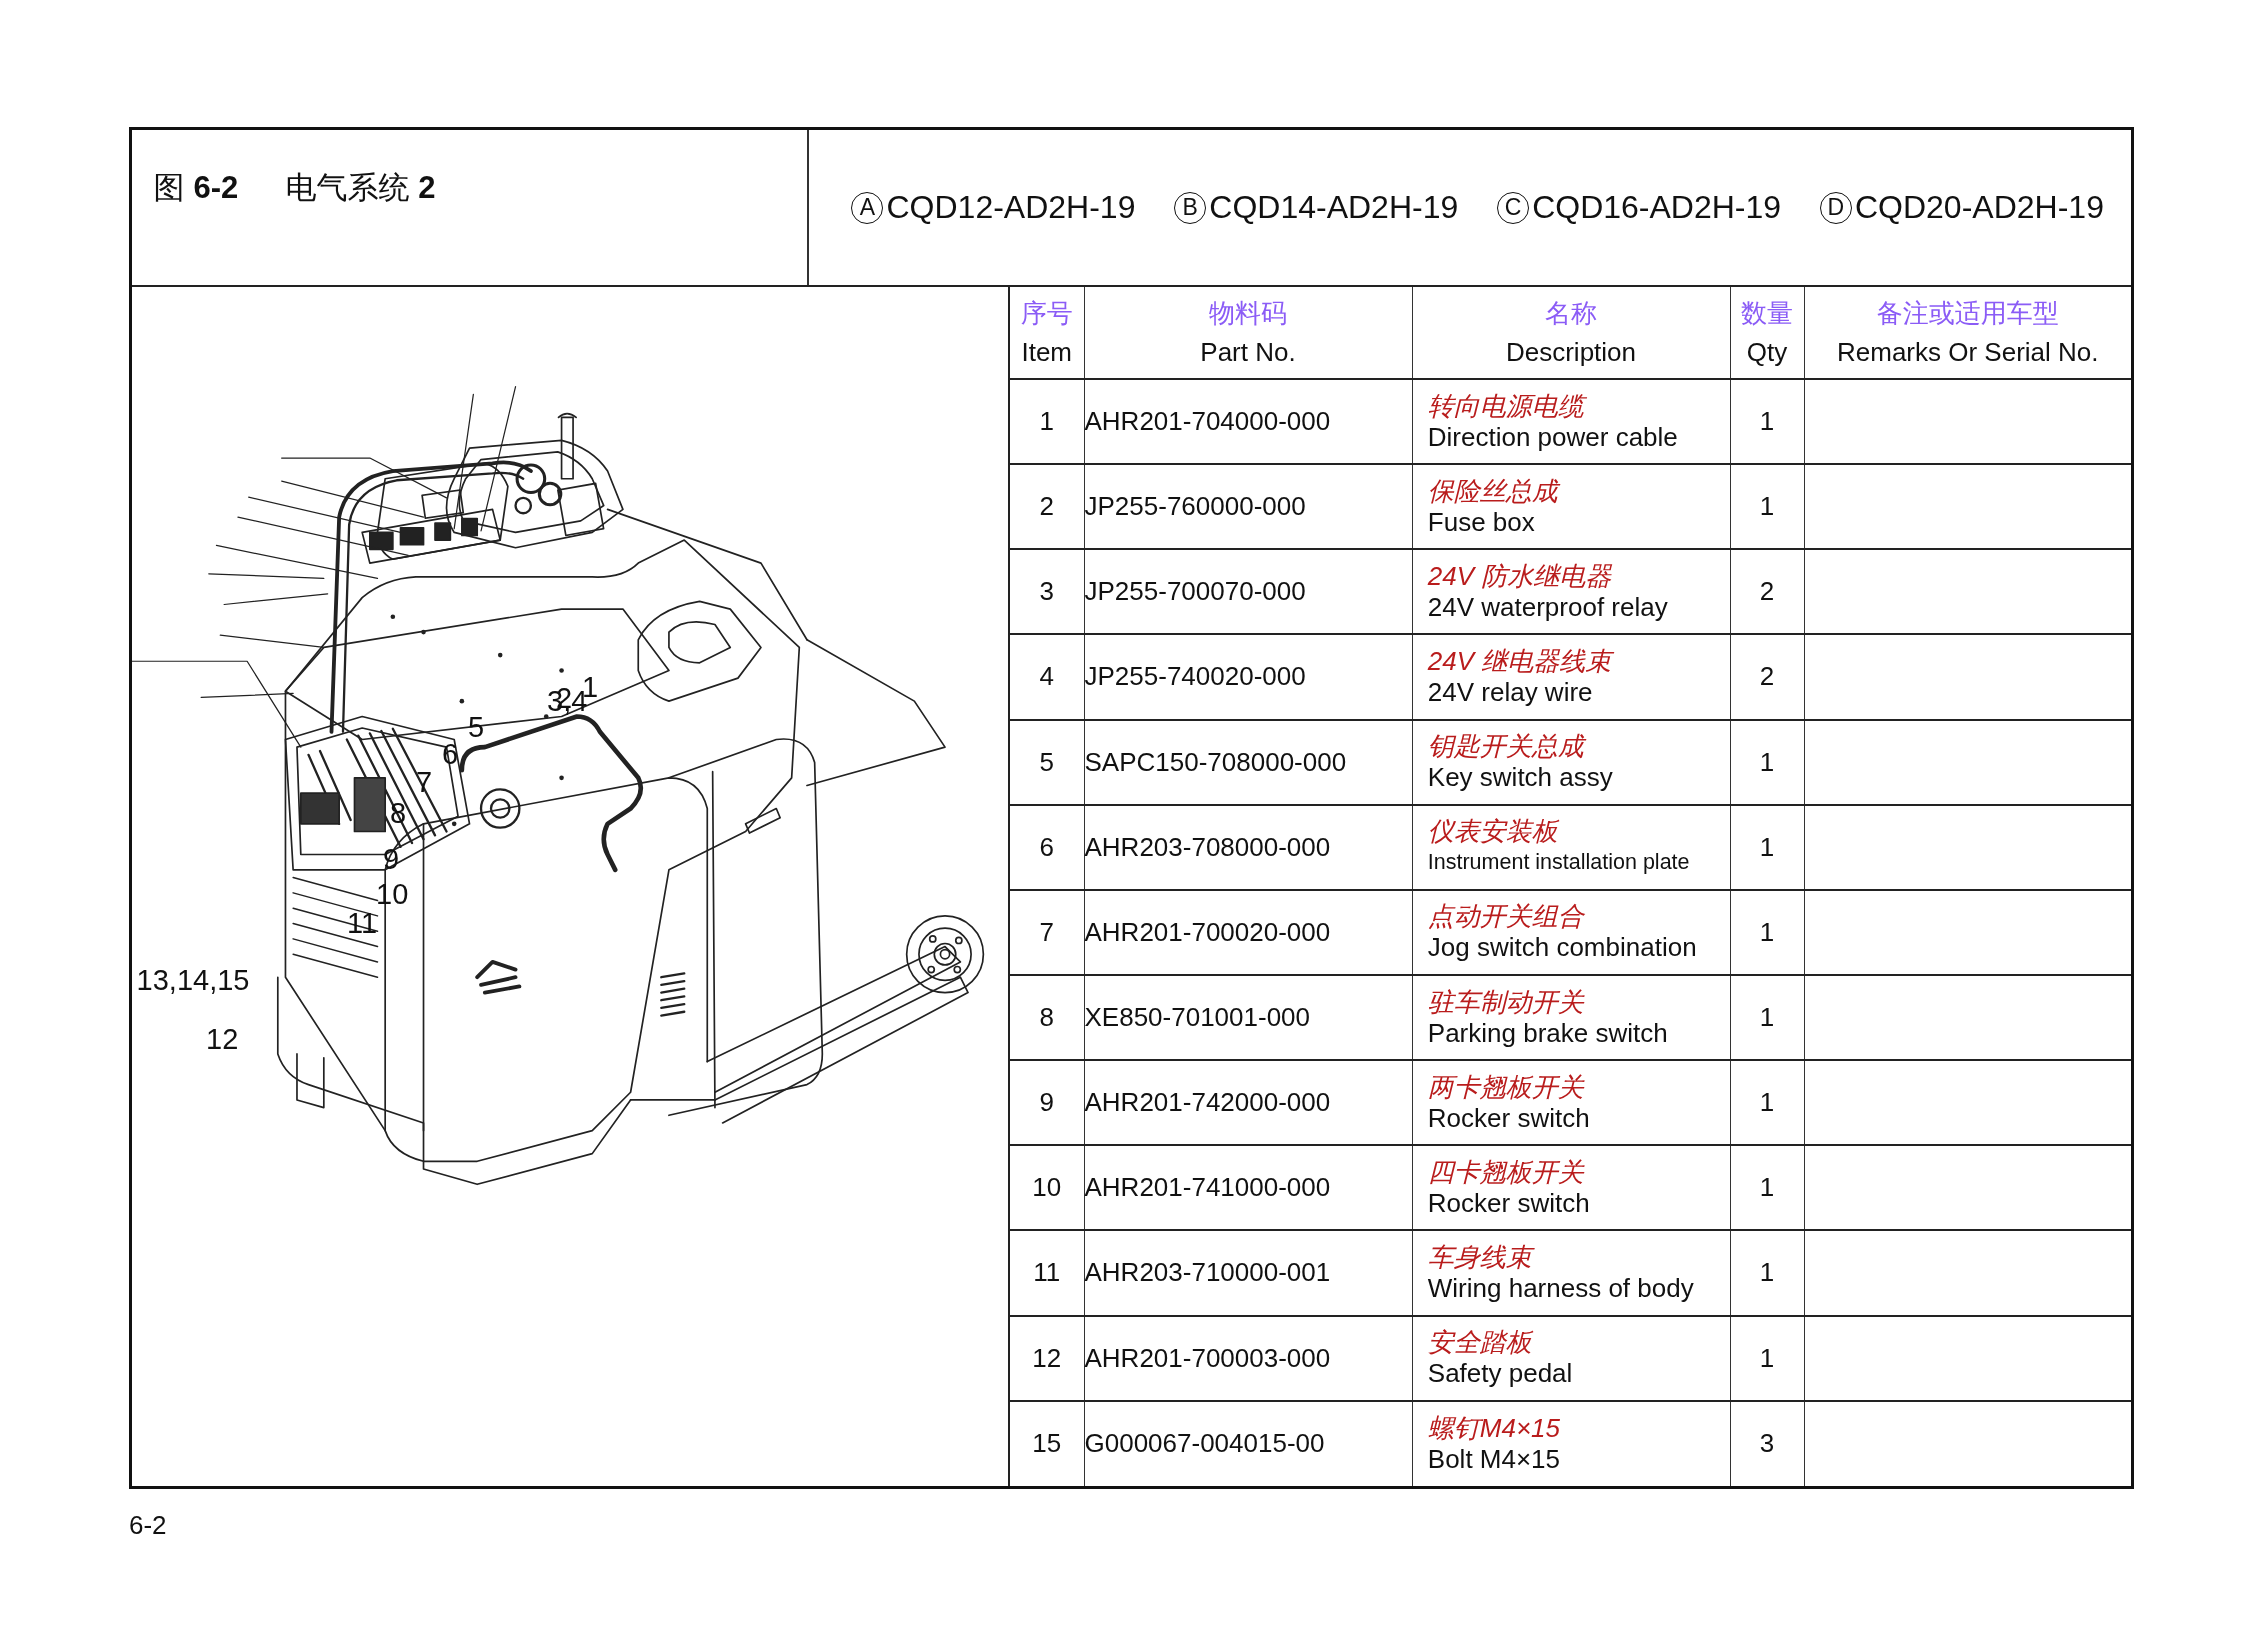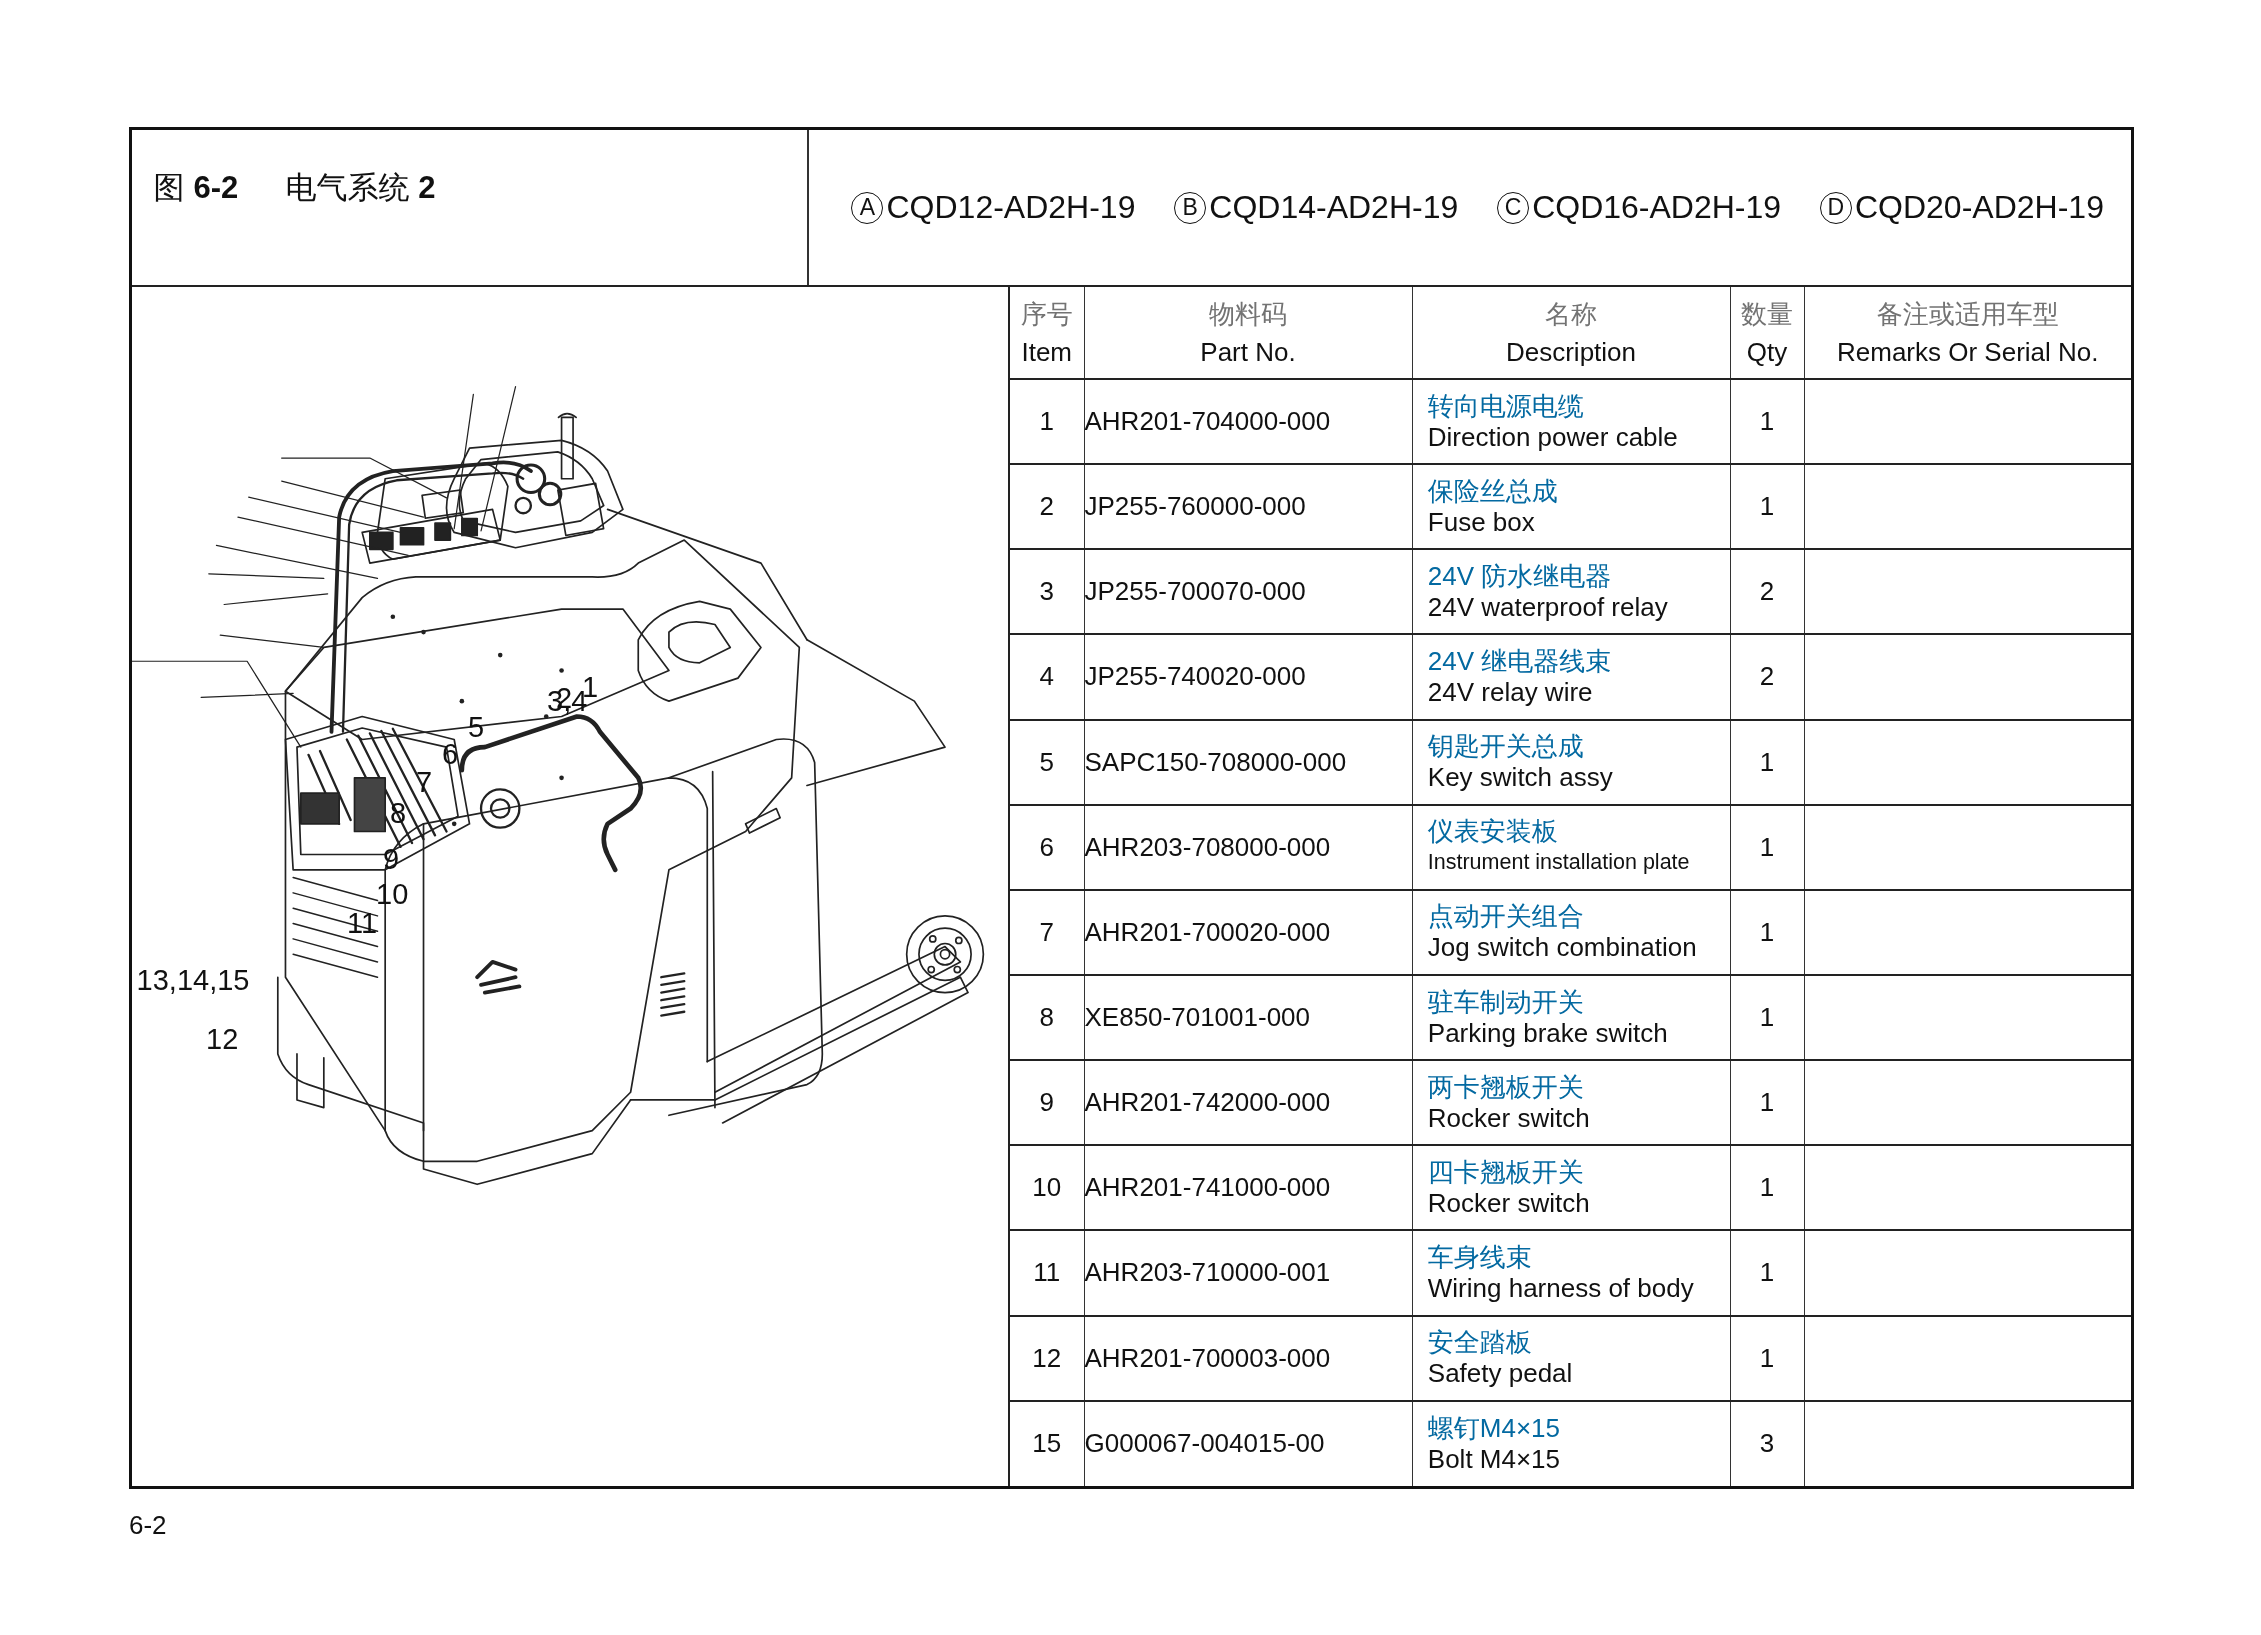--- a/index.html
+++ b/index.html
@@ -51,27 +51,27 @@
     border-left: 2.3px solid #222;
   }
   table { border-collapse: collapse; width: 100%; height: 100%; table-layout: fixed; }
   th, td {
     border-right: 1.5px solid #333; border-bottom: 2.3px solid #222;
     font-weight: normal; vertical-align: middle;
   }
   th:last-child, td:last-child { border-right: none; margin-left: 44px; }
   tr:last-child td { border-bottom: none; }
   th { height: 92px; text-align: center; font-size: 26px; line-height: 38px; }
-  th .cn { display: block; color: #737373; }
+  th .cn { display: block; color: #8b5cf6; font-family: Liberation Serif, serif; }
   th .en { display: block; }
   td { font-size: 26px; height: 74px; }
   td.c-item, td.c-qty { text-align: center; }
   td.c-part { }
   td.c-desc { padding-left: 15.3px; line-height: 31px; }
-  td.c-desc .cn { display: block; color: #0369a1; }
+  td.c-desc .cn { display: block; color: #b91c1c; font-style: italic; }
   td.c-desc .en { display: block; }
   td.c-desc .en.small { font-size: 21.5px; }
 
   .page-number {
     position: absolute; left: 129px; top: 1510px; font-size: 26px;
   }
 </style>
 </head>
 <body>
 

